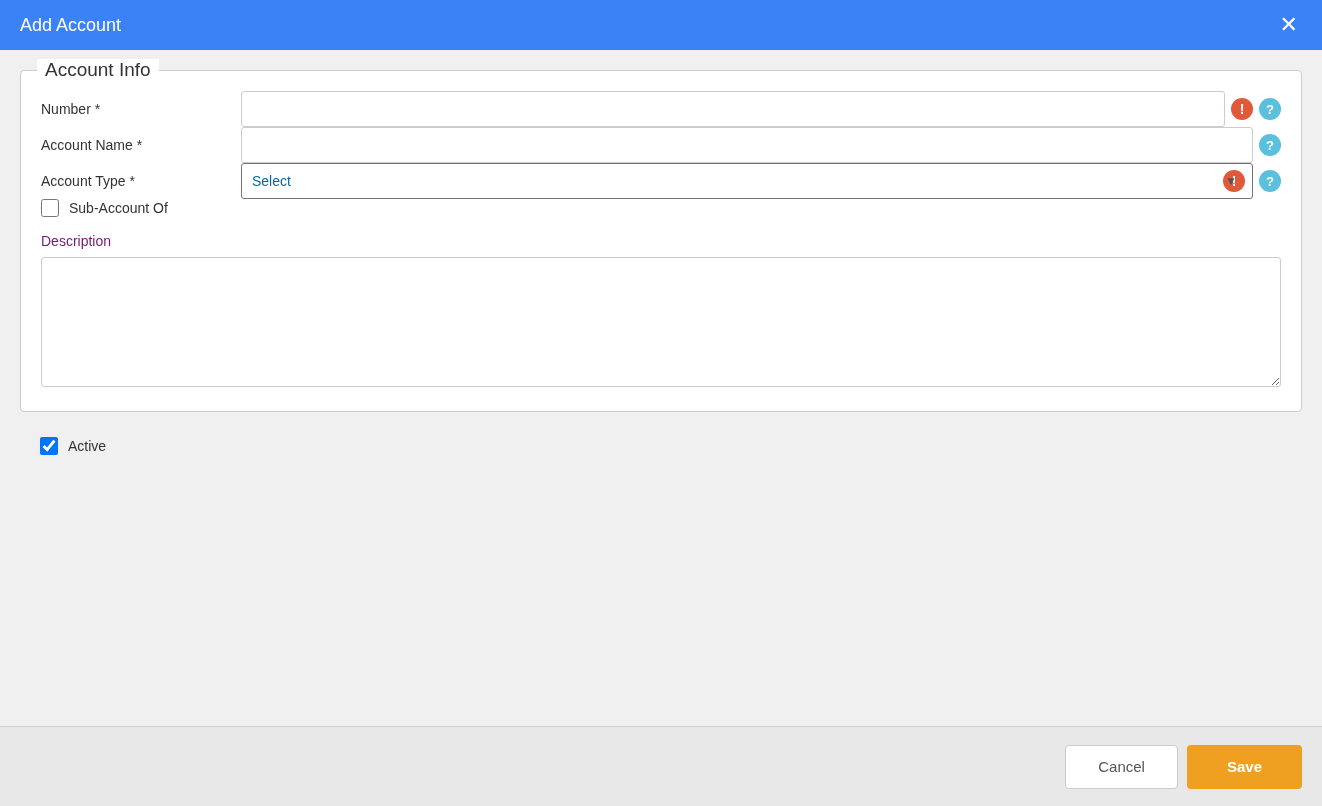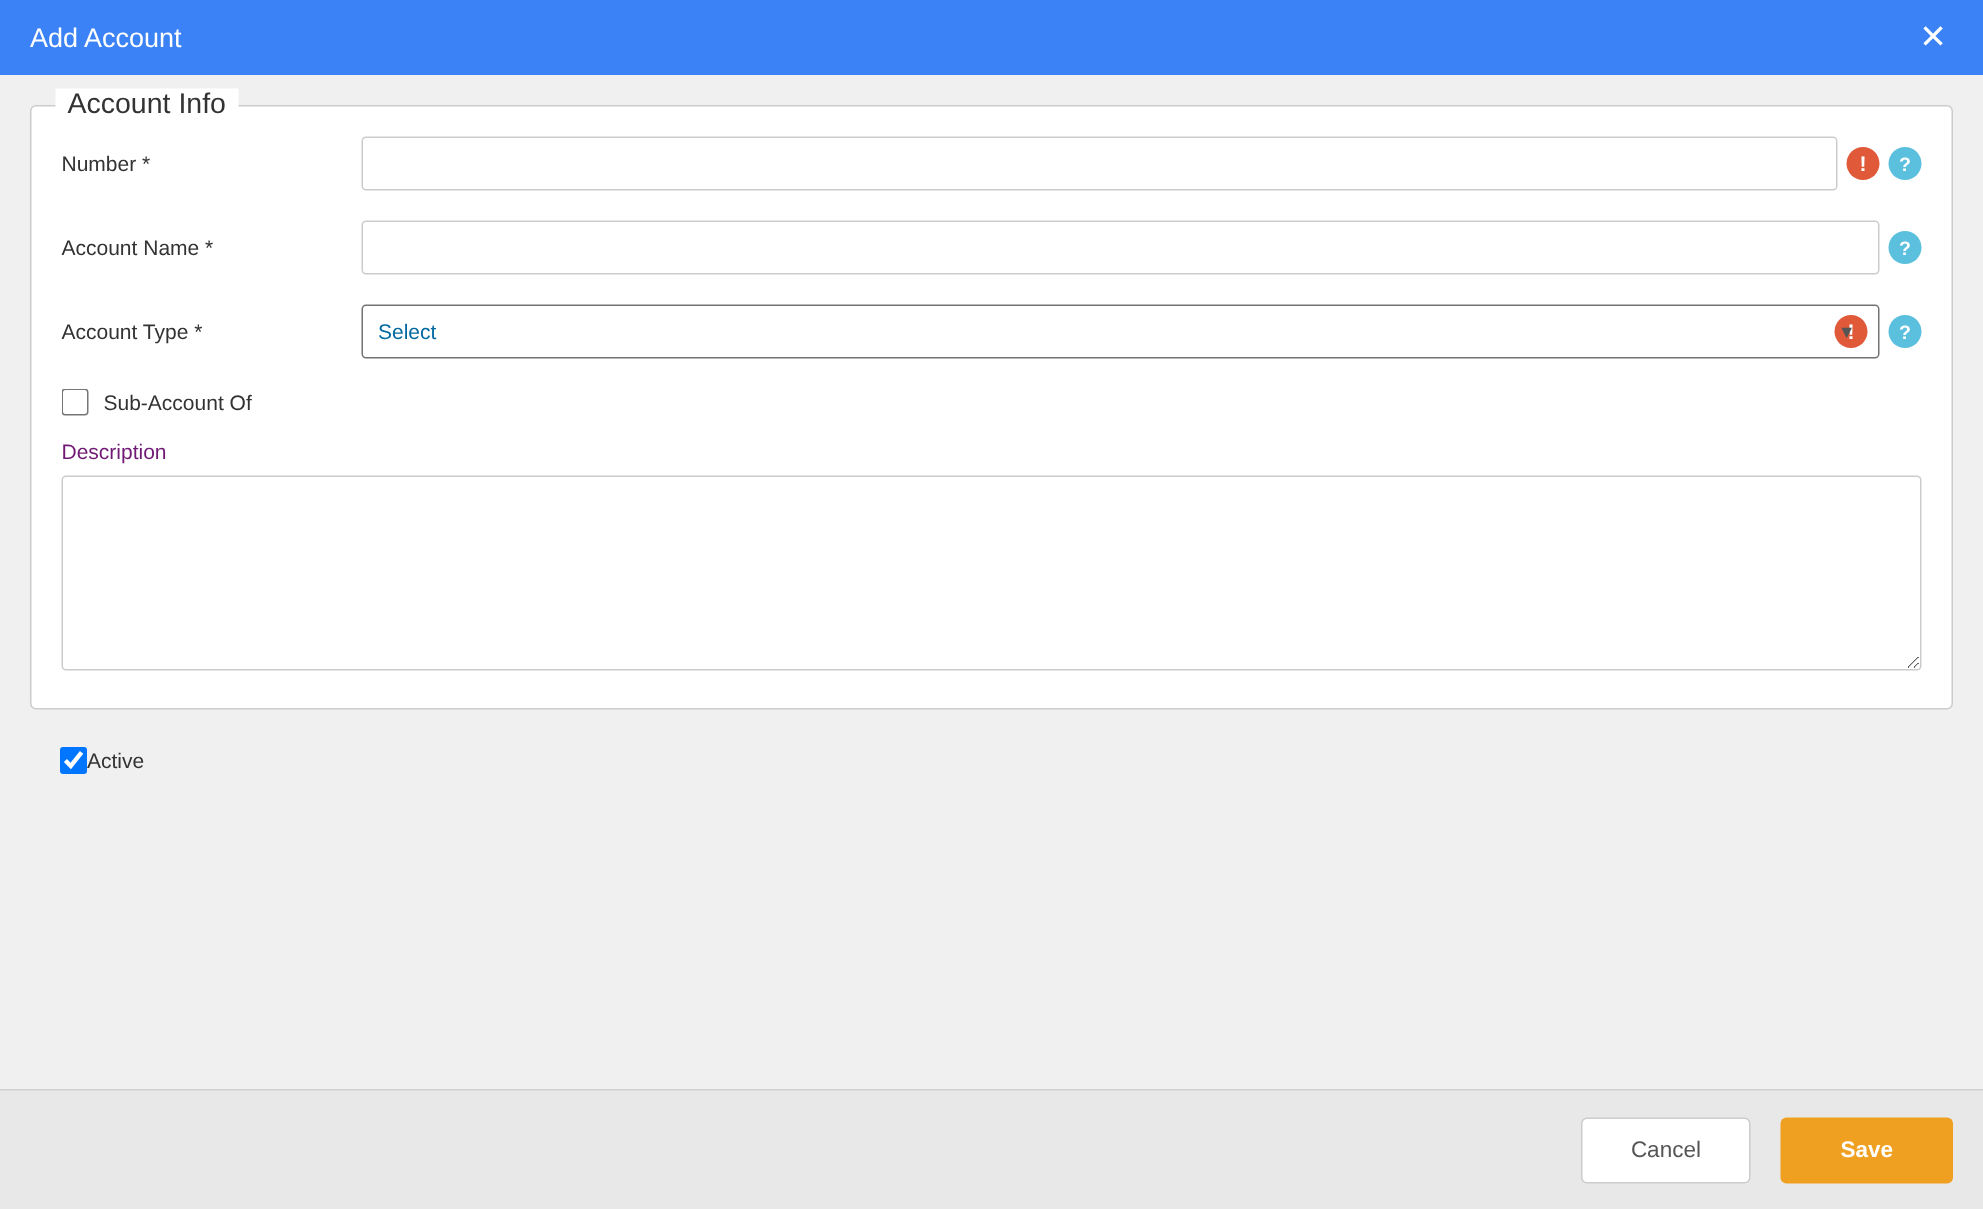--- a/index.html
+++ b/index.html
@@ -74,21 +74,21 @@
       background: #ffffff;
       padding: 0 8px;
       font-size: 19px;
       color: #333333;
       font-weight: normal;
     }
 
     .form-row {
       display: flex;
       align-items: center;
-      margin-bottom: 20px;
+      margin-bottom: 0;
     }
 
     .form-label {
       width: 200px;
       font-size: 14px;
       color: #333333;
       flex-shrink: 0;
     }
 
     .text-input {
@@ -195,20 +195,21 @@
     .char-count {
       text-align: right;
       font-size: 13px;
       color: #666666;
       margin-top: 6px;
     }
 
     .active-row {
       display: flex;
       align-items: center;
+      gap: 10px;
       padding: 10px 20px;
     }
 
     .active-row input[type="checkbox"] {
       width: 18px;
       height: 18px;
       cursor: pointer;
     }
 
     .active-label {
@@ -216,21 +217,21 @@
       color: #333333;
     }
 
     .dialog-footer {
       background: #e8e8e8;
       border-top: 1px solid #d0d0d0;
       padding: 16px 20px;
       display: flex;
       justify-content: flex-end;
       align-items: center;
-      gap: 20px;
+      gap: 9px;
       height: 80px;
       flex-shrink: 0;
     }
 
     .cancel-btn {
       height: 44px;
       padding: 0 32px;
       background: #ffffff;
       border: 1px solid #cccccc;
       border-radius: 4px;

